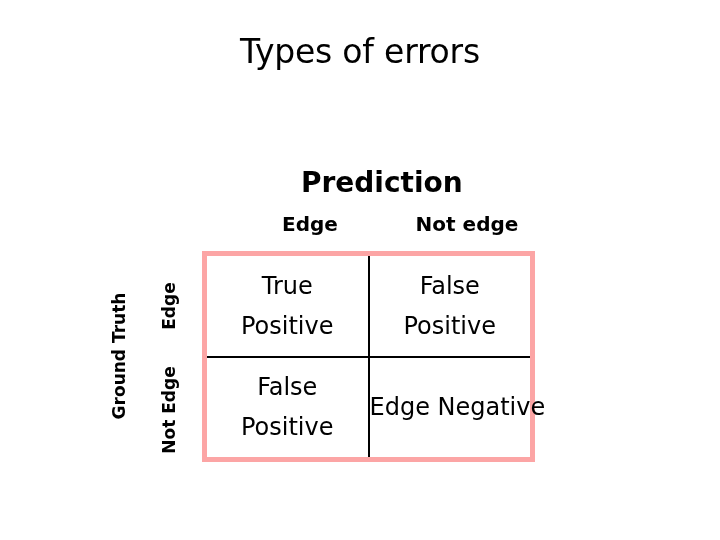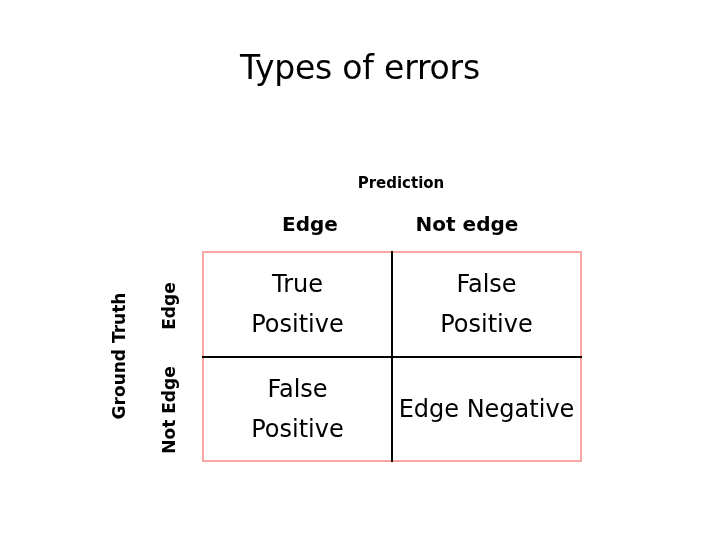--- a/index.html
+++ b/index.html
@@ -19,38 +19,38 @@
   .slide {
     position: absolute;
     inset: 0;
     background: #ffffff;
   }
 
   
   .slide-title {
     position: absolute;
     left: 0;
-    top: 48px;
+    top: 32px;
     width: 720px;
     text-align: center;
     font-size: 33px;
     font-weight: 400;
     letter-spacing: -0.2px;
     line-height: 40px;
     white-space: nowrap;
   }
 
   
   .prediction-label {
     position: absolute;
     left: 301px;
     top: 170px;
     width: 200px;
-    text-align: center;
-    font-size: 15px;
+    text-align: left;
+    font-size: 28px;
     font-weight: bold;
     line-height: 26px;
     white-space: nowrap;
   }
   .col-head {
     position: absolute;
     top: 211px;
     font-size: 20px;
     font-weight: bold;
     line-height: 26px;
@@ -91,25 +91,25 @@
     top: 400px;
     width: 138px;
     height: 20px;
   }
 
   
   .matrix {
     position: absolute;
     left: 202px;
     top: 251px;
-    width: 380px;
+    width: 333px;
     height: 211px;
     border-collapse: collapse;
     table-layout: fixed;
-    border: 2px solid #fca5a5;
+    border: 5px solid #fca5a5;
     box-sizing: border-box;
   }
   .matrix td {
     border: 2px solid #000000;
     padding: 0;
     margin: 0;
     text-align: center;
     vertical-align: middle;
     font-size: 24px;
     font-weight: 400;

